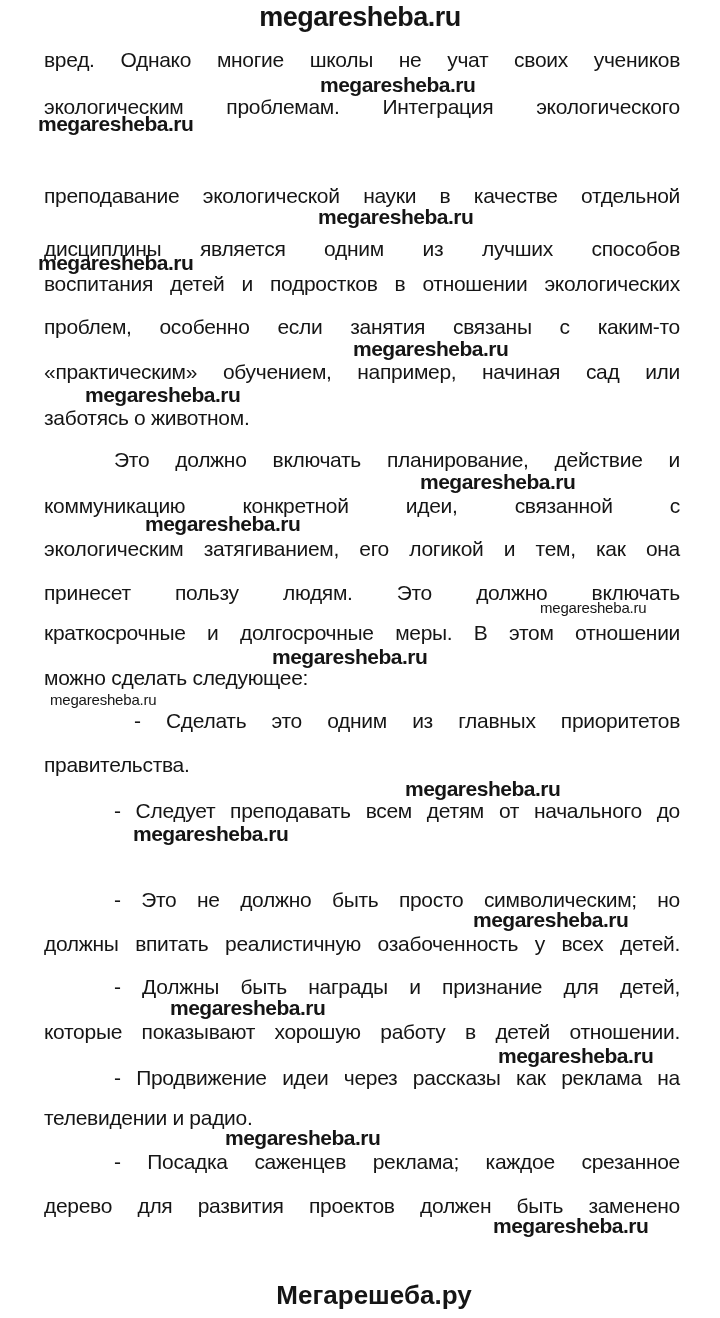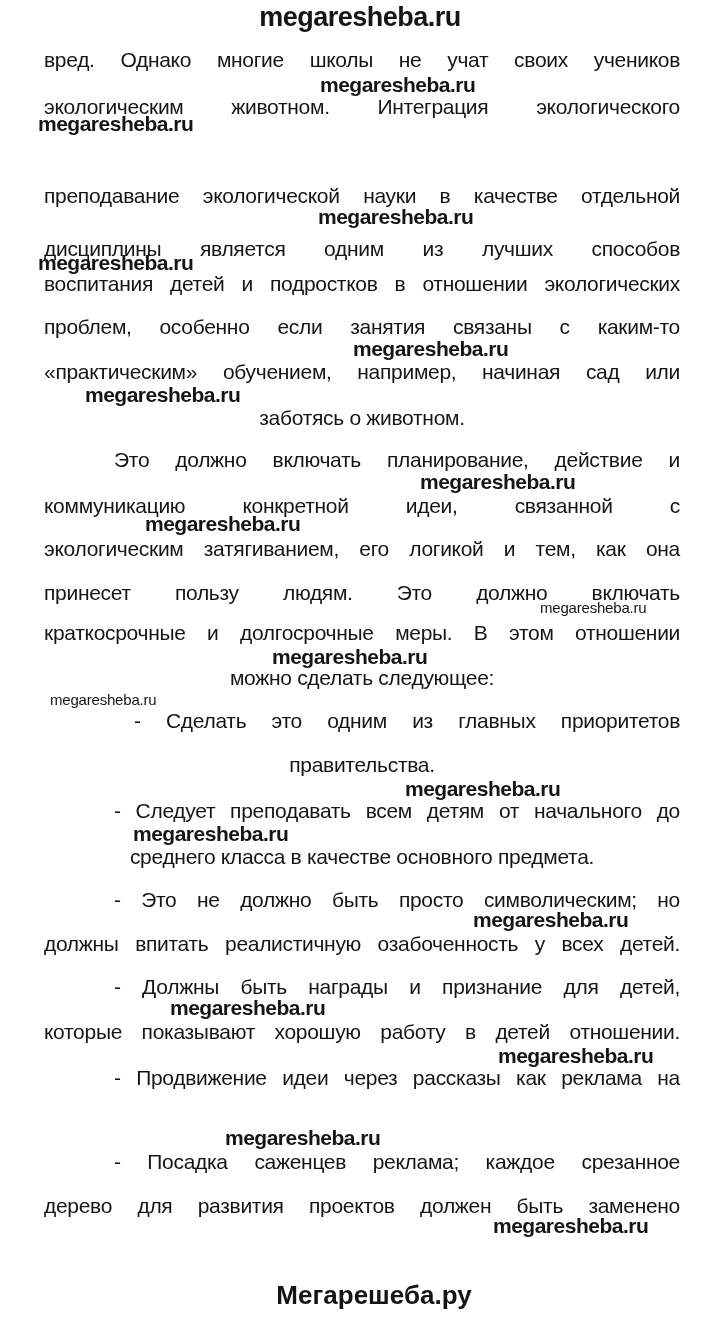--- a/index.html
+++ b/index.html
@@ -28,21 +28,20 @@
     font-weight: bold;
     margin-left: 24px;
   }
   .line {
     position: absolute;
     left: 44px; right: 40px;
     font-size: 21px;
     line-height: 24px;
     letter-spacing: -0.3px;
     white-space: normal;
-    text-align: center;
   }
   .just {
     text-align: justify;
     text-align-last: justify;
     -moz-text-align-last: justify;
   }
   .wm {
     position: absolute;
     font-size: 21px;
     font-weight: bold;
@@ -60,42 +59,42 @@
   .ind90 { padding-left: 90px; }
 </style>
 </head>
 <body>
 
 <div class="page">
 
   <div class="doc-header">megaresheba.ru</div>
 
   <div class="line just" style="top:48px">вред. Однако многие школы не учат своих учеников</div>
-  <div class="line just" style="top:95px">экологическим животном. Интеграция экологического</div>
+  <div class="line just" style="top:95px">экологическим проблемам. Интеграция экологического</div>
   <div class="line just" style="top:184px">преподавание экологической науки в качестве отдельной</div>
   <div class="line just" style="top:237px">дисциплины является одним из лучших способов</div>
   <div class="line just" style="top:272px">воспитания детей и подростков в отношении экологических</div>
   <div class="line just" style="top:315px">проблем, особенно если занятия связаны с каким-то</div>
   <div class="line just" style="top:360px">«практическим» обучением, например, начиная сад или</div>
   <div class="line" style="top:406px">заботясь о животном.</div>
   <div class="line just ind70" style="top:448px">Это должно включать планирование, действие и</div>
   <div class="line just" style="top:537px">экологическим затягиванием, его логикой и тем, как она</div>
   <div class="line just" style="top:494px">коммуникацию конкретной идеи, связанной с</div>
   <div class="line just" style="top:581px">принесет пользу людям. Это должно включать</div>
   <div class="line just" style="top:621px">краткосрочные и долгосрочные меры. В этом отношении</div>
   <div class="line" style="top:666px">можно сделать следующее:</div>
   <div class="line just ind90" style="top:709px">- Сделать это одним из главных приоритетов</div>
   <div class="line" style="top:753px">правительства.</div>
   <div class="line just ind70" style="top:799px">- Следует преподавать всем детям от начального до</div>
-  <div class="line" style="top:845px">среднего класса в качестве основного предмета.</div>
   <div class="line just" style="top:932px">должны впитать реалистичную озабоченность у всех детей.</div>
   <div class="line just ind70" style="top:888px">- Это не должно быть просто символическим; но</div>
   <div class="line just ind70" style="top:975px">- Должны быть награды и признание для детей,</div>
   <div class="line just" style="top:1020px">которые показывают хорошую работу в детей отношении.</div>
   <div class="line just ind70" style="top:1066px">- Продвижение идеи через рассказы как реклама на</div>
+  <div class="line" style="top:1106px">телевидении и радио.</div>
   <div class="line just ind70" style="top:1150px">- Посадка саженцев реклама; каждое срезанное</div>
   <div class="line just" style="top:1194px">дерево для развития проектов должен быть заменено</div>
 
   <div class="wm" style="top:73px;  left:320px">megaresheba.ru</div>
   <div class="wm" style="top:112px; left:38px">megaresheba.ru</div>
   <div class="wm" style="top:205px; left:318px">megaresheba.ru</div>
   <div class="wm" style="top:251px; left:38px">megaresheba.ru</div>
   <div class="wm" style="top:337px; left:353px">megaresheba.ru</div>
   <div class="wm" style="top:383px; left:85px">megaresheba.ru</div>
   <div class="wm" style="top:470px; left:420px">megaresheba.ru</div>

